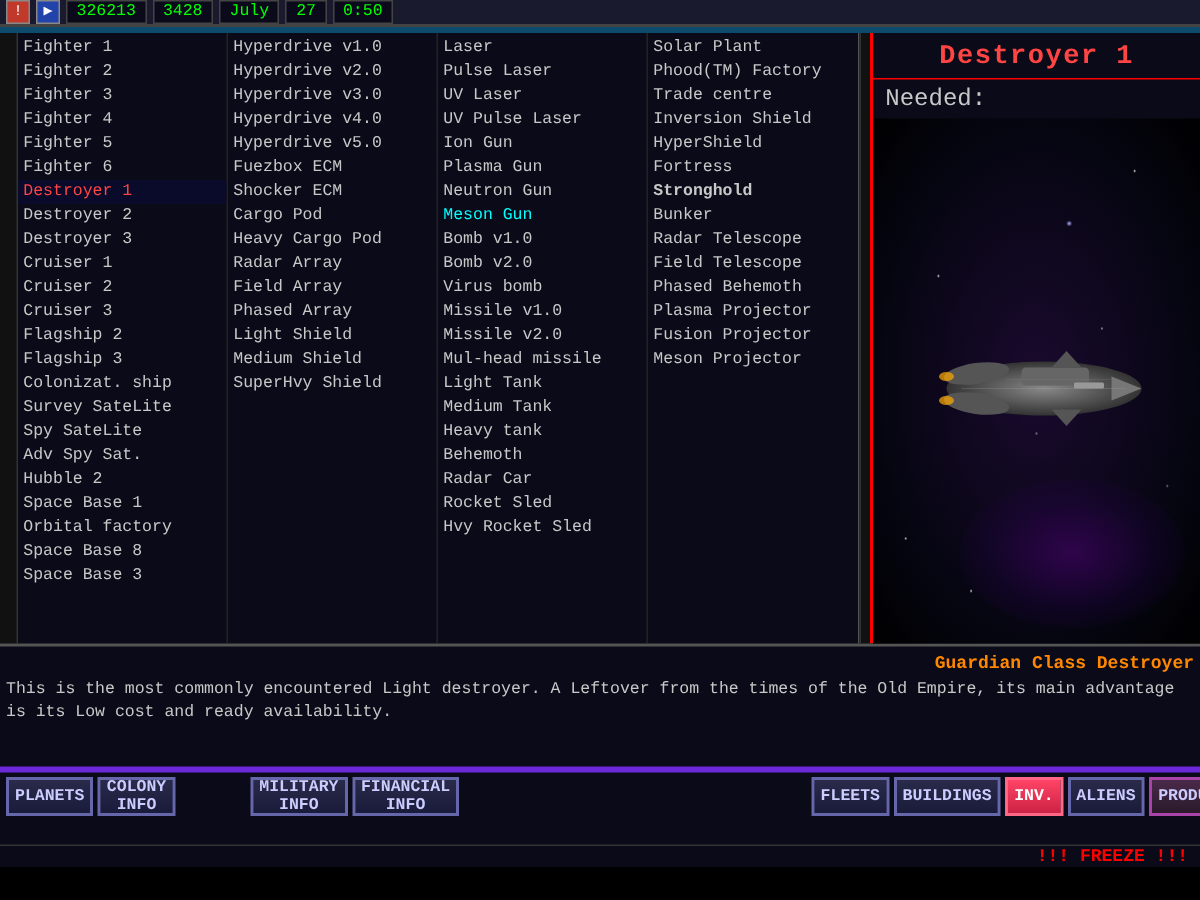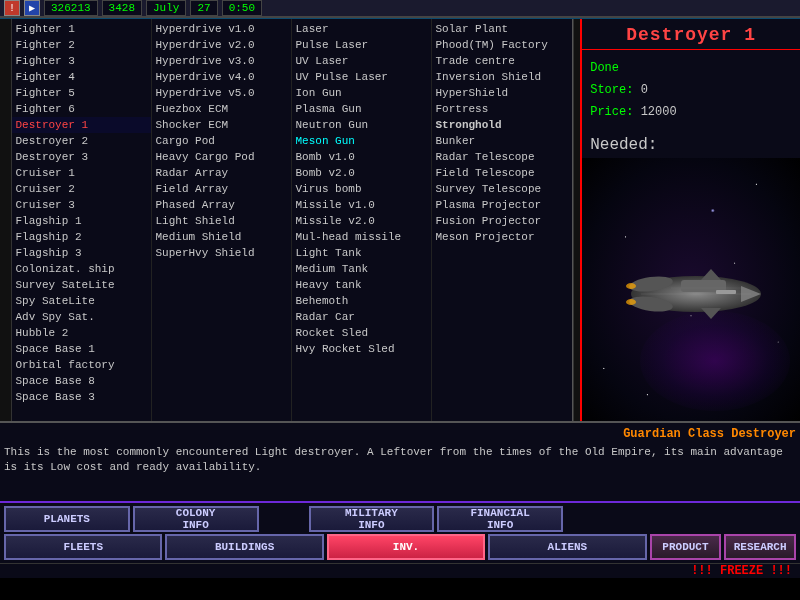--- a/index.html
+++ b/index.html
@@ -39,21 +39,21 @@
       color: #00ff00;
       font-size: 11px;
       padding: 1px 6px;
       font-family: 'Courier New', monospace;
     }
 
     
     #main {
       display: flex;
       height: 515px;
-      border-top: 1px solid #0c4a6e;
+      border-top: 4px solid #0c4a6e;
     }
 
     
     #left-icons {
       width: 12px;
       background: #111;
       border-right: 1px solid #333;
     }
 
     
@@ -184,23 +184,22 @@
     #desc-text {
       color: #c8c8c8;
       font-size: 11px;
       line-height: 15px;
     }
 
     
     #bottom-nav {
       height: 63px;
       background: #0a0a18;
-      border-top: 2px solid #6d28d9;
-      display: flex;
-      flex-direction: column;
+      border-top: 4px solid #6d28d9;
+      display: flex;
       gap: 2px;
       padding: 3px 4px;
     }
 
     .nav-row {
       display: flex;
       gap: 3px;
     }
 
     .nav-btn {
@@ -292,21 +291,20 @@
           <div class="list-item">Fighter 3</div>
           <div class="list-item">Fighter 4</div>
           <div class="list-item">Fighter 5</div>
           <div class="list-item">Fighter 6</div>
           <div class="list-item selected">Destroyer 1</div>
           <div class="list-item">Destroyer 2</div>
           <div class="list-item">Destroyer 3</div>
           <div class="list-item">Cruiser 1</div>
           <div class="list-item">Cruiser 2</div>
           <div class="list-item">Cruiser 3</div>
-          <div class="list-item">Flagship 1</div>
           <div class="list-item">Flagship 2</div>
           <div class="list-item">Flagship 3</div>
           <div class="list-item">Colonizat. ship</div>
           <div class="list-item">Survey SateLite</div>
           <div class="list-item">Spy SateLite</div>
           <div class="list-item">Adv Spy Sat.</div>
           <div class="list-item">Hubble 2</div>
           <div class="list-item">Space Base 1</div>
           <div class="list-item">Orbital factory</div>
           <div class="list-item">Space Base 8</div>
@@ -359,44 +357,31 @@
           <div class="list-item">Solar Plant</div>
           <div class="list-item">Phood(TM) Factory</div>
           <div class="list-item">Trade centre</div>
           <div class="list-item">Inversion Shield</div>
           <div class="list-item">HyperShield</div>
           <div class="list-item">Fortress</div>
           <div class="list-item" style="font-weight: bold;">Stronghold</div>
           <div class="list-item">Bunker</div>
           <div class="list-item">Radar Telescope</div>
           <div class="list-item">Field Telescope</div>
-          <div class="list-item">Survey Telescope</div>
+          <div class="list-item">Phased Behemoth</div>
           <div class="list-item">Plasma Projector</div>
           <div class="list-item">Fusion Projector</div>
           <div class="list-item">Meson Projector</div>
         </div>
     </div>
 
     <div id="scroll-area"></div>
 
     <div id="right-panel">
       <div id="ship-title">Destroyer 1</div>
-      <div id="ship-info">
-        <div class="info-row">
-          <span class="info-label">Done</span>
-        </div>
-        <div class="info-row">
-          <span class="info-label">Store:</span>
-          <span>0</span>
-        </div>
-        <div class="info-row">
-          <span class="info-label">Price:</span>
-          <span>12000</span>
-        </div>
-      </div>
       <div id="needed-label">Needed:</div>
 
       <div id="ship-image">
         <svg class="ship-svg" width="160" height="90" viewBox="0 0 160 90">
 
           <defs>
             <radialGradient id="shipGrad" cx="50%" cy="50%" r="50%">
               <stop offset="0%" style="stop-color:#888;stop-opacity:1"></stop>
               <stop offset="100%" style="stop-color:#333;stop-opacity:1"></stop>
             </radialGradient>

